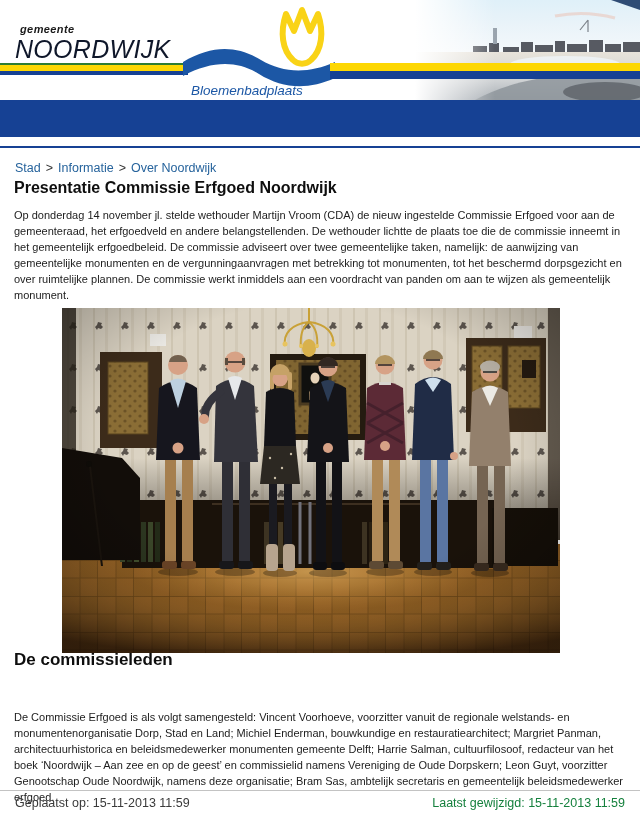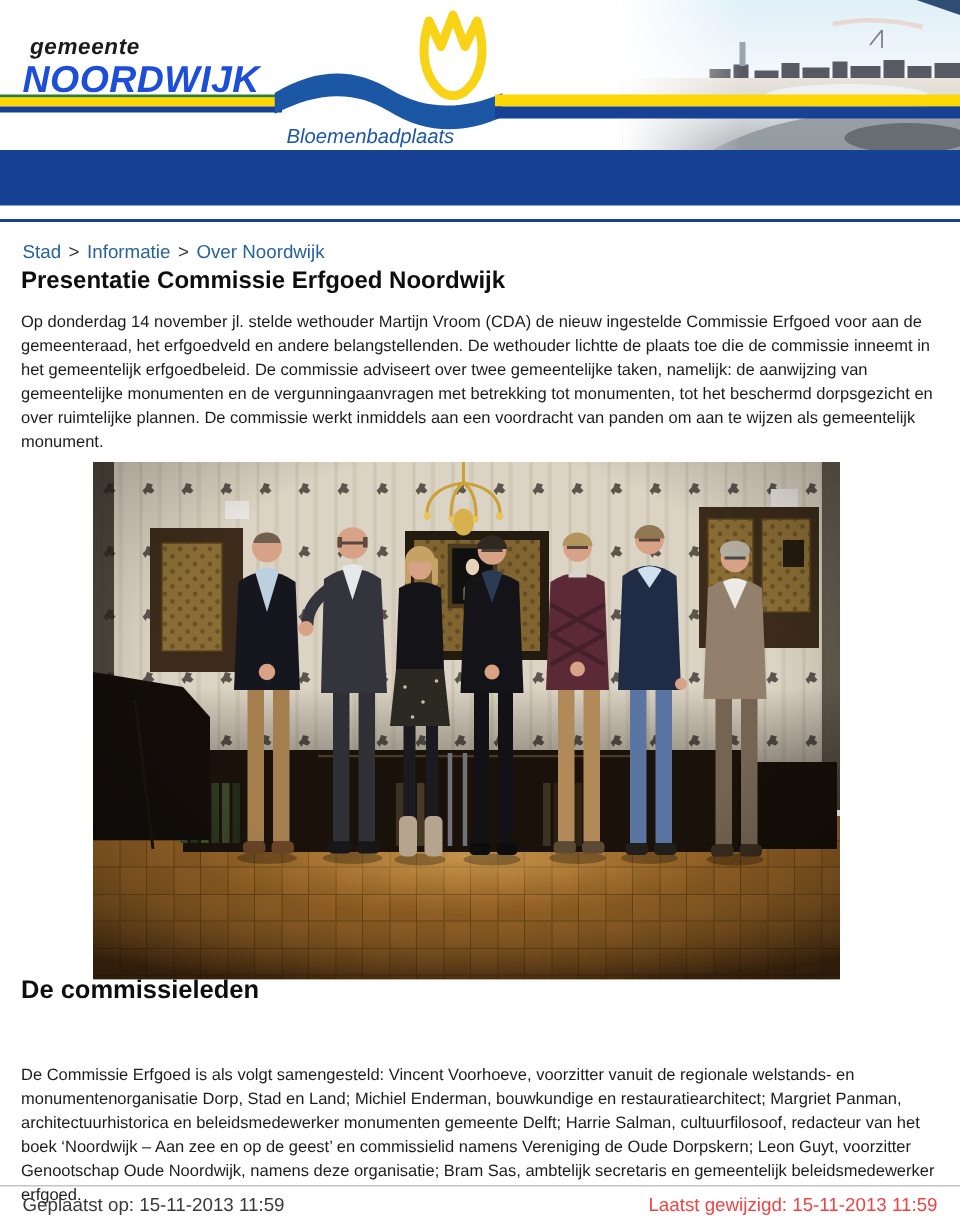--- a/index.html
+++ b/index.html
@@ -1,22 +1,22 @@
 <!DOCTYPE html>
 <html><head>
 <meta charset="utf-8">
 <style>
   html,body{margin:0;padding:0;background:#ffffff;}
   #page{position:relative;width:640px;height:813px;background:#ffffff;overflow:hidden;
         font-family:"Liberation Sans",sans-serif;color:#1c1c1c;}
 
   
   .logo-text{position:absolute;left:15px;top:24px;line-height:1;}
-  .logo-small{display:block;font-style:italic;font-weight:bold;font-size:15px;color:#1b1b1b;margin-left:5px;letter-spacing:.4px;}
-  .logo-big{display:block;font-style:italic;font-weight:bold;font-size:25px;color:#1d4ed8;margin-top:2px;letter-spacing:.3px;}
+  .logo-small{display:block;font-style:italic;font-weight:bold;font-size:11px;color:#1b1b1b;margin-left:5px;letter-spacing:.4px;}
+  .logo-big{display:block;font-style:italic;font-weight:normal;font-size:25px;color:#0f172a;margin-top:2px;letter-spacing:.3px;}
   .stripes-left{position:absolute;left:0;top:63px;width:188px;}
   .stripes-left .g{height:2px;background:#2e7d33;}
   .stripes-left .y{height:6px;background:#fdd703;}
   .stripes-left .b{height:4px;background:#164194;}
   .logo-svg{position:absolute;left:183px;top:4px;}
   .beach{position:absolute;left:415px;top:0;}
   .stripes-right{position:absolute;left:330px;top:63px;width:310px;}
   .stripes-right .y{height:8px;background:#fdd703;}
   .stripes-right .b{height:8px;background:#164194;}
   .navbar{position:absolute;left:0;top:100px;width:640px;height:37px;background:#164194;}
@@ -29,21 +29,21 @@
   h1.title{position:absolute;left:14px;top:179px;margin:0;font-size:16px;font-weight:bold;color:#0e0e0e;}
   .body-text{position:absolute;left:14px;width:613px;margin:0;font-size:11px;line-height:16px;color:#1c1c1c;}
   #para1{top:207px;}
   h2.subhead{position:absolute;left:14px;top:650px;margin:0;font-size:17px;font-weight:bold;color:#0e0e0e;}
   #para2{top:669px;margin-top:40px;}
   .photo{position:absolute;left:62px;top:308px;width:498px;height:345px;}
 
   
   .footer-rule{position:absolute;left:0;top:790px;width:640px;border-top:1px solid #c3c3c3;}
   .footer-left{position:absolute;left:15px;top:796px;font-size:12.5px;color:#3a3a3a;}
-  .footer-right{position:absolute;right:15px;top:796px;font-size:12.5px;color:#ef4444;}
+  .footer-right{position:absolute;right:15px;top:796px;font-size:12.5px;color:#15803d;}
 </style>
 </head>
 <body>
 
 <div id="page">
 
   <div>
 
     <div class="logo-text">
       <span class="logo-small">gemeente</span>

